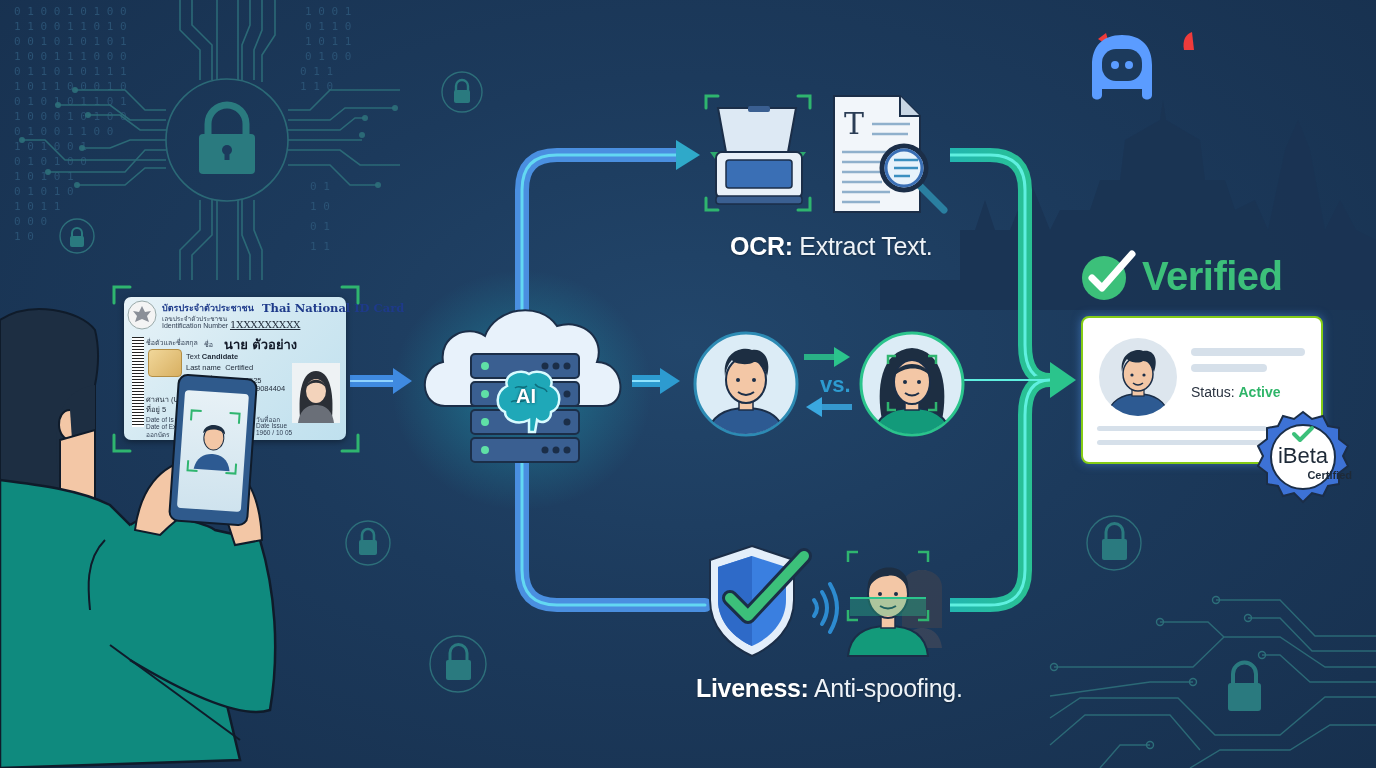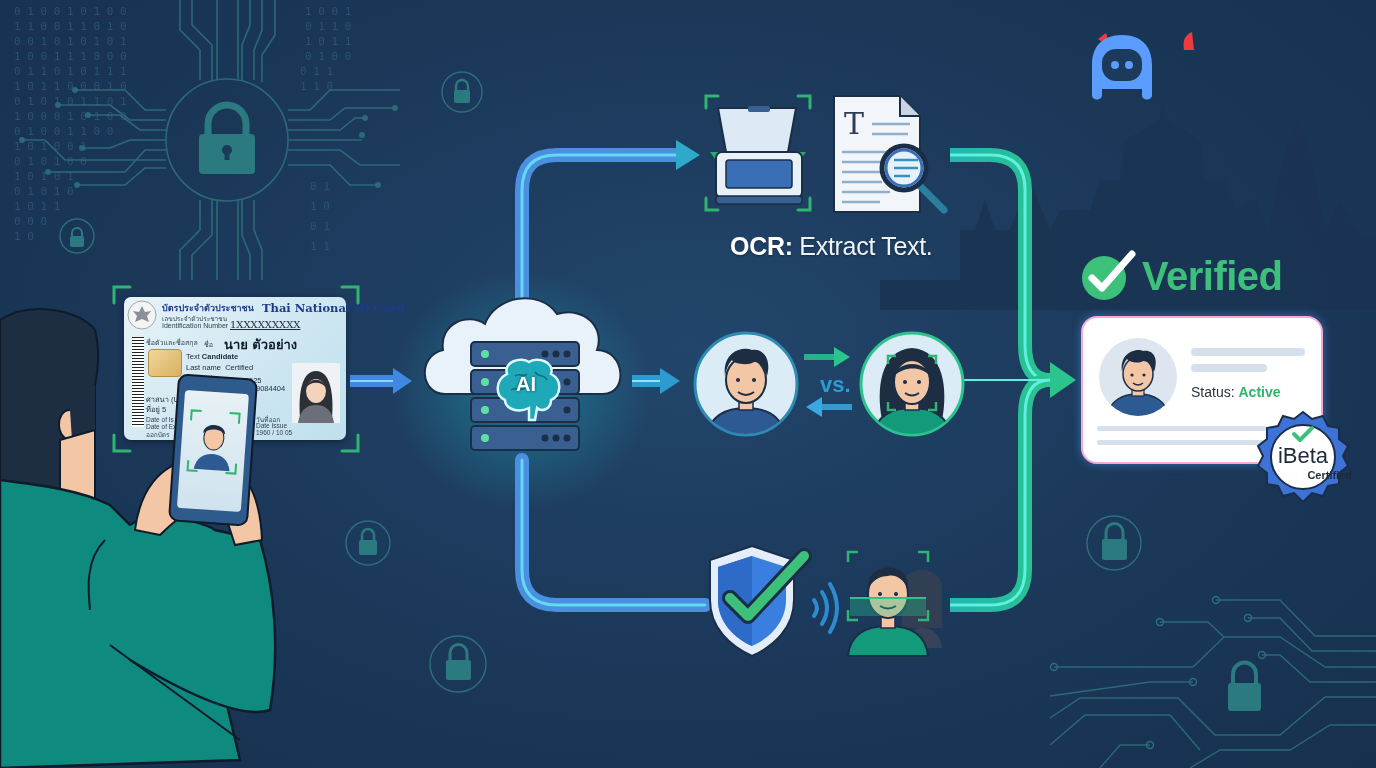--- a/index.html
+++ b/index.html
@@ -298,21 +298,21 @@
           <path d="M2 52 V62 H12"></path>
           <path d="M40 62 H50 V52"></path>
       </g>
       <ellipse cx="26" cy="28" rx="10" ry="12" fill="#f3c7a6" stroke="#1d2e42" stroke-width="1"></ellipse>
       <path d="M15 24 C15 12 37 12 37 24 C32 18 20 18 15 24 Z" fill="#1d2e42"></path>
       <path d="M8 60 C10 48 18 44 26 44 C34 44 42 48 44 60 Z" fill="#2d5a92"></path>
     </svg>
   </div>
 </div>
 
-<div class="abs" style="left:415px;top:284px;width:218px;height:170px;text-align:right;">
+<div class="abs" style="left:415px;top:296px;width:218px;height:170px;text-align:right;">
   <svg class="abs" style="left:0;top:0" width="218" height="120" viewBox="0 0 218 120">
     <path d="M30 110 C5 110 2 72 28 66 C24 40 52 28 70 40 C80 12 124 4 142 30 C170 22 190 44 182 66 C210 66 214 110 188 110 Z" fill="#e8f2fb" stroke="#1b2e48" stroke-width="2"></path>
   </svg>
   <svg class="abs" style="left:54px;top:56px" width="112" height="112" viewBox="0 0 112 112">
     <g stroke="#1b2e48" stroke-width="2">
       <rect x="2" y="2" width="108" height="24" rx="4" fill="#3a5f91"></rect>
       <rect x="2" y="30" width="108" height="24" rx="4" fill="#3a5f91"></rect>
       <rect x="2" y="58" width="108" height="24" rx="4" fill="#3a5f91"></rect>
       <rect x="2" y="86" width="108" height="24" rx="4" fill="#3a5f91"></rect>
     </g>
@@ -464,31 +464,34 @@
     <path d="M36 58 Q44 63 52 58" stroke="#1b2e48" stroke-width="2" fill="none"></path>
     <rect x="6" y="50" width="76" height="18" fill="#2bc48c" opacity="0.35"></rect>
     <line x1="6" y1="50" x2="82" y2="50" stroke="#2bc48c" stroke-width="2"></line>
     <g stroke="#2fb56f" stroke-width="2.5" fill="none">
       <path d="M4 14 V4 H14"></path>
         <path d="M74 4 H84 V14"></path>
         <path d="M4 62 V72 H14"></path>
         <path d="M74 72 H84 V62"></path>
     </g>
   </svg>
+  <div class="label" style="left:36px;top:136px;">
+    <b>Liveness:</b><span class="rest"> Anti-spoofing.</span>
+  </div>
 </div>
 
 <div class="abs" style="left:1080px;top:250px;width:230px;height:54px;">
   <svg class="abs" style="left:0;top:0" width="58" height="54" viewBox="0 0 58 54">
     <circle cx="24" cy="28" r="22" fill="#3cc07a"></circle>
     <path d="M12 28 L22 38 L52 4" stroke="#ffffff" stroke-width="7" fill="none" stroke-linecap="round" stroke-linejoin="round"></path>
   </svg>
   <div class="verified-text" style="left:62px;top:4px;">Verified</div>
 </div>
 
-<div class="abs" style="left:1081px;top:316px;width:238px;height:144px;border-radius:16px;background:#ffffff;border:2px solid #f9a8d4;box-shadow:0 0 10px rgba(90,160,255,.5);">
+<div class="abs" style="left:1081px;top:316px;width:238px;height:144px;border-radius:8px;background:#ffffff;border:2px solid #84cc16;box-shadow:0 0 10px rgba(90,160,255,.5);">
   <svg class="abs" style="left:14px;top:18px" width="82" height="82" viewBox="0 0 82 82">
     <defs>
         <clipPath id="c3">
           <circle cx="41" cy="41" r="39"></circle>
         </clipPath>
       </defs>
     <circle cx="41" cy="41" r="39" fill="#dde6ee"></circle>
     <g clip-path="url(#c3)">
       <path d="M10 82 C12 64 26 58 41 58 C56 58 70 64 72 82 Z" fill="#2d5a92" stroke="#1b2e48" stroke-width="1.5"></path>
       <rect x="35" y="48" width="12" height="12" fill="#f3c7a6" stroke="#1b2e48" stroke-width="1.2"></rect>

